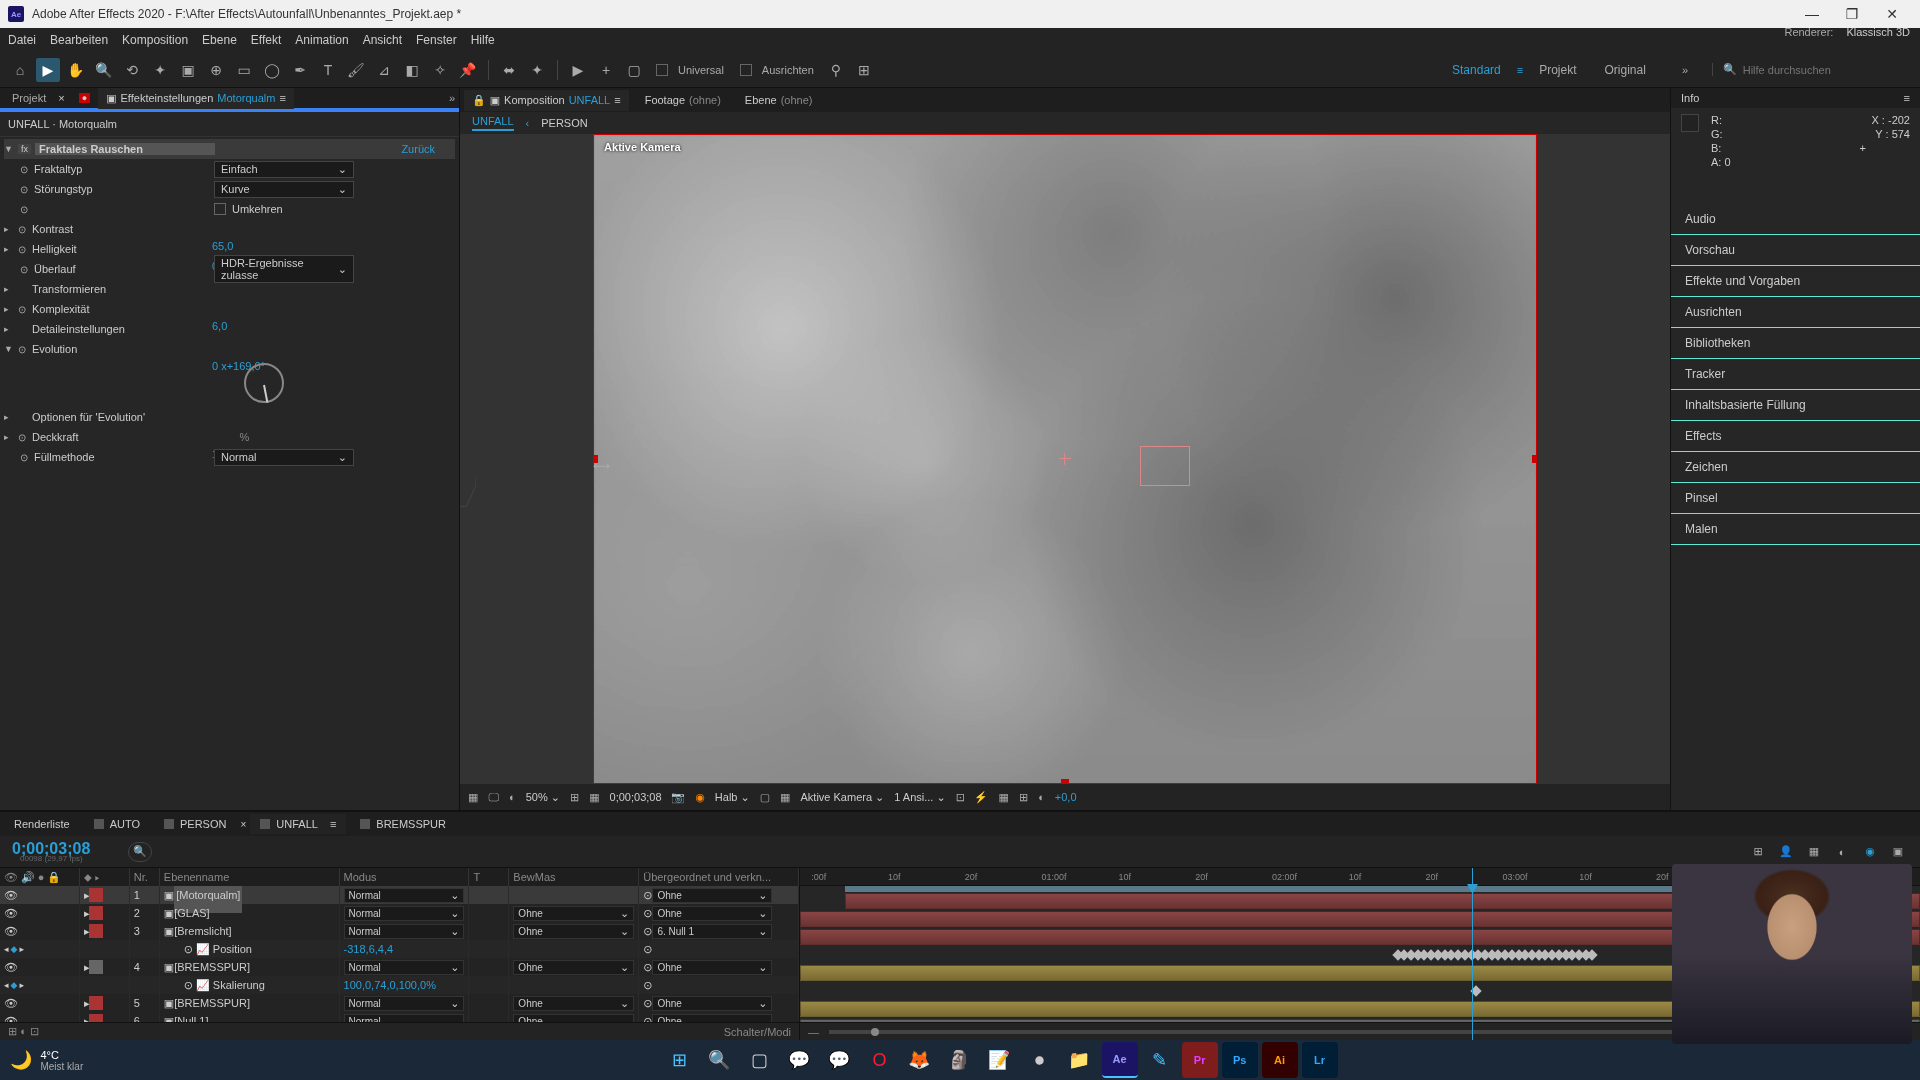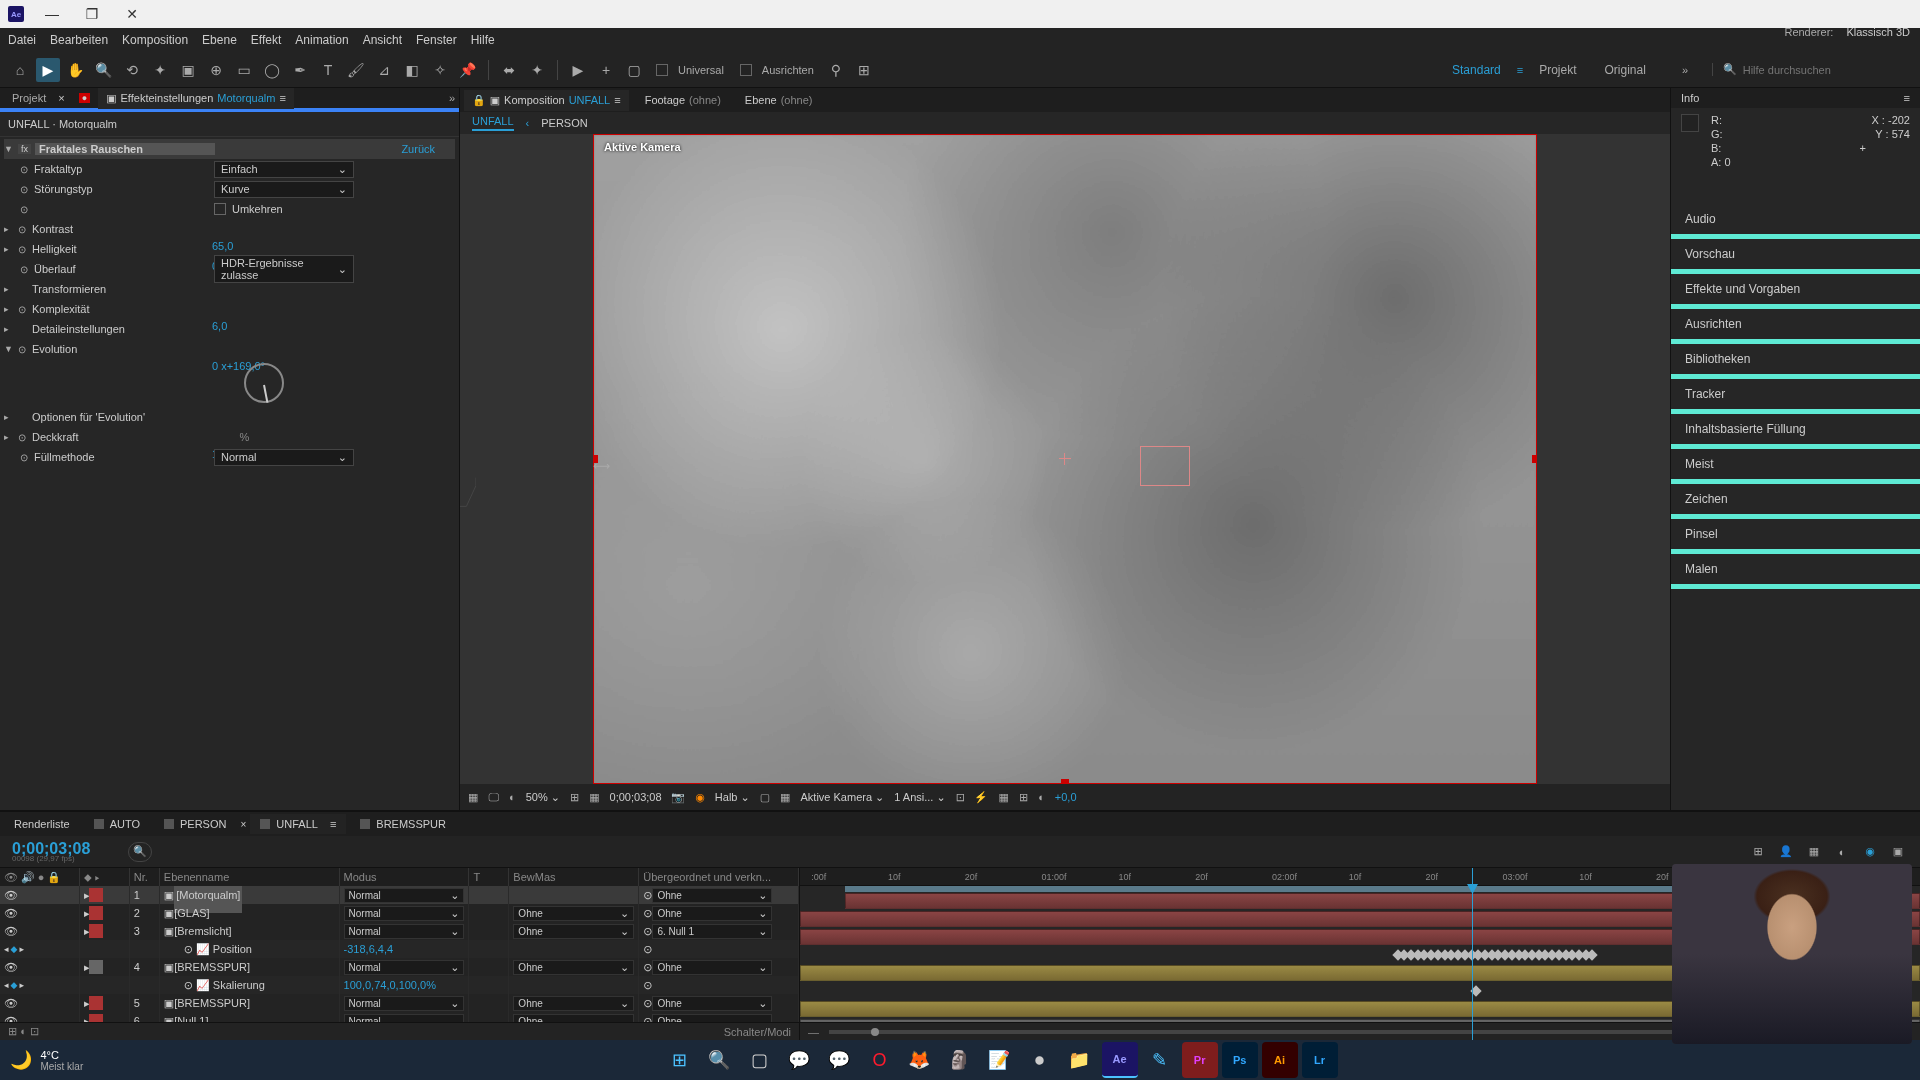--- a/index.html
+++ b/index.html
@@ -94,21 +94,21 @@
 .motion-path svg { width:100%; height:100%; }
 .renderer-info { position:absolute; top:26px; right:10px; font-size:11px; color:#aaa; }
 
 
 .viewer-footer { height:26px; background:#232323; display:flex; align-items:center; padding:0 8px; gap:10px; font-size:11px; }
 .viewer-footer .btn { color:#aaa; }
 .viewer-footer .dd { display:flex; align-items:center; gap:3px; }
 .info-header { display:flex; justify-content:space-between; padding:4px 10px; background:#1e1e1e; }
 .info-grid { display:grid; grid-template-columns:20px 1fr 1fr; gap:2px 10px; padding:6px 10px; font-size:11px; }
 .info-swatch { width:18px; height:18px; background:#222; grid-row:span 4; border:1px solid #444; }
-.right-panel-item { padding:8px 14px; border-bottom:5px solid #5eead4; font-size:12px; color:#ccc; }
+.right-panel-item { padding:8px 14px; border-bottom:1px solid #5eead4; font-size:12px; color:#ccc; }
 
 
 .timeline { height:230px; background:#232323; border-top:2px solid #111; display:flex; flex-direction:column; }
 .timeline-tabs { height:24px; display:flex; align-items:center; background:#1e1e1e; gap:4px; padding:0 4px; }
 .timeline-tabs .tab { padding:4px 10px; display:flex; gap:6px; align-items:center; }
 .timeline-tabs .tab.active { background:#232323; }
 .timeline-tabs .tab .sq { width:10px; height:10px; background:#555; }
 .timeline-header { height:32px; display:flex; align-items:center; border-bottom:1px solid #111; }
 .timeline-header .timecode { color:#2a9fd6; font-size:16px; font-weight:bold; padding:0 12px; width:120px;}
 .timeline-header .sub { font-size:8px; color:#666; }
@@ -180,20 +180,21 @@
  radial-gradient(ellipse 60px 80px at 50% 35%, #c9a080 0%, #b89070 40%, transparent 42%),
  radial-gradient(ellipse 70px 50px at 50% 18%, #4a3020 0%, #3a2015 50%, transparent 55%),
  linear-gradient(#3a3540 50%, #1a1a25 100%);
 }
 </style>
 </head>
 <body>
 
 <div class="titlebar">
   <div class="ae-logo">Ae</div>
+  <div class="title">Adobe After Effects 2020 - F:\After Effects\Autounfall\Unbenanntes_Projekt.aep *</div>
   <div class="winbtn">—</div>
   <div class="winbtn">❐</div>
   <div class="winbtn">✕</div>
 </div>
 
 <div class="menubar">
   <span class="menu-item">Datei</span>
   <span class="menu-item">Bearbeiten</span>
   <span class="menu-item">Komposition</span>
   <span class="menu-item">Ebene</span>
@@ -469,21 +470,21 @@
         <div></div>
     </div>
     <div style="height:30px"></div>
     <div class="right-panel-item">Audio</div>
     <div class="right-panel-item">Vorschau</div>
     <div class="right-panel-item">Effekte und Vorgaben</div>
     <div class="right-panel-item">Ausrichten</div>
     <div class="right-panel-item">Bibliotheken</div>
     <div class="right-panel-item">Tracker</div>
     <div class="right-panel-item">Inhaltsbasierte Füllung</div>
-    <div class="right-panel-item">Meist</div>
+    <div class="right-panel-item">Effects</div>
     <div class="right-panel-item">Zeichen</div>
     <div class="right-panel-item">Pinsel</div>
     <div class="right-panel-item">Malen</div>
   </div>
 </div>
 
 <div class="timeline">
   <div class="timeline-tabs">
     <div class="tab">
         <span>Renderliste</span>
@@ -504,21 +505,21 @@
       </div>
     <div class="tab">
         <span class="sq"></span>
         <span>BREMSSPUR</span>
       </div>
   </div>
 
   <div class="timeline-header">
     <div>
       <div class="timecode">0;00;03;08</div>
-      <div class="sub" style="padding-left:12px;margin-top:-4px">00098 (29,97 fps)</div>
+      <div class="sub" style="padding-left:20px;margin-top:-4px">00098 (29,97 fps)</div>
     </div>
     <div class="search">
         <div class="search-box">🔍</div>
       </div>
     <div class="icons">
       <div class="ticon">⊞</div>
       <div class="ticon">👤</div>
       <div class="ticon">▦</div>
       <div class="ticon">◐</div>
       <div class="ticon" style="color:#2a9fd6">◉</div>

